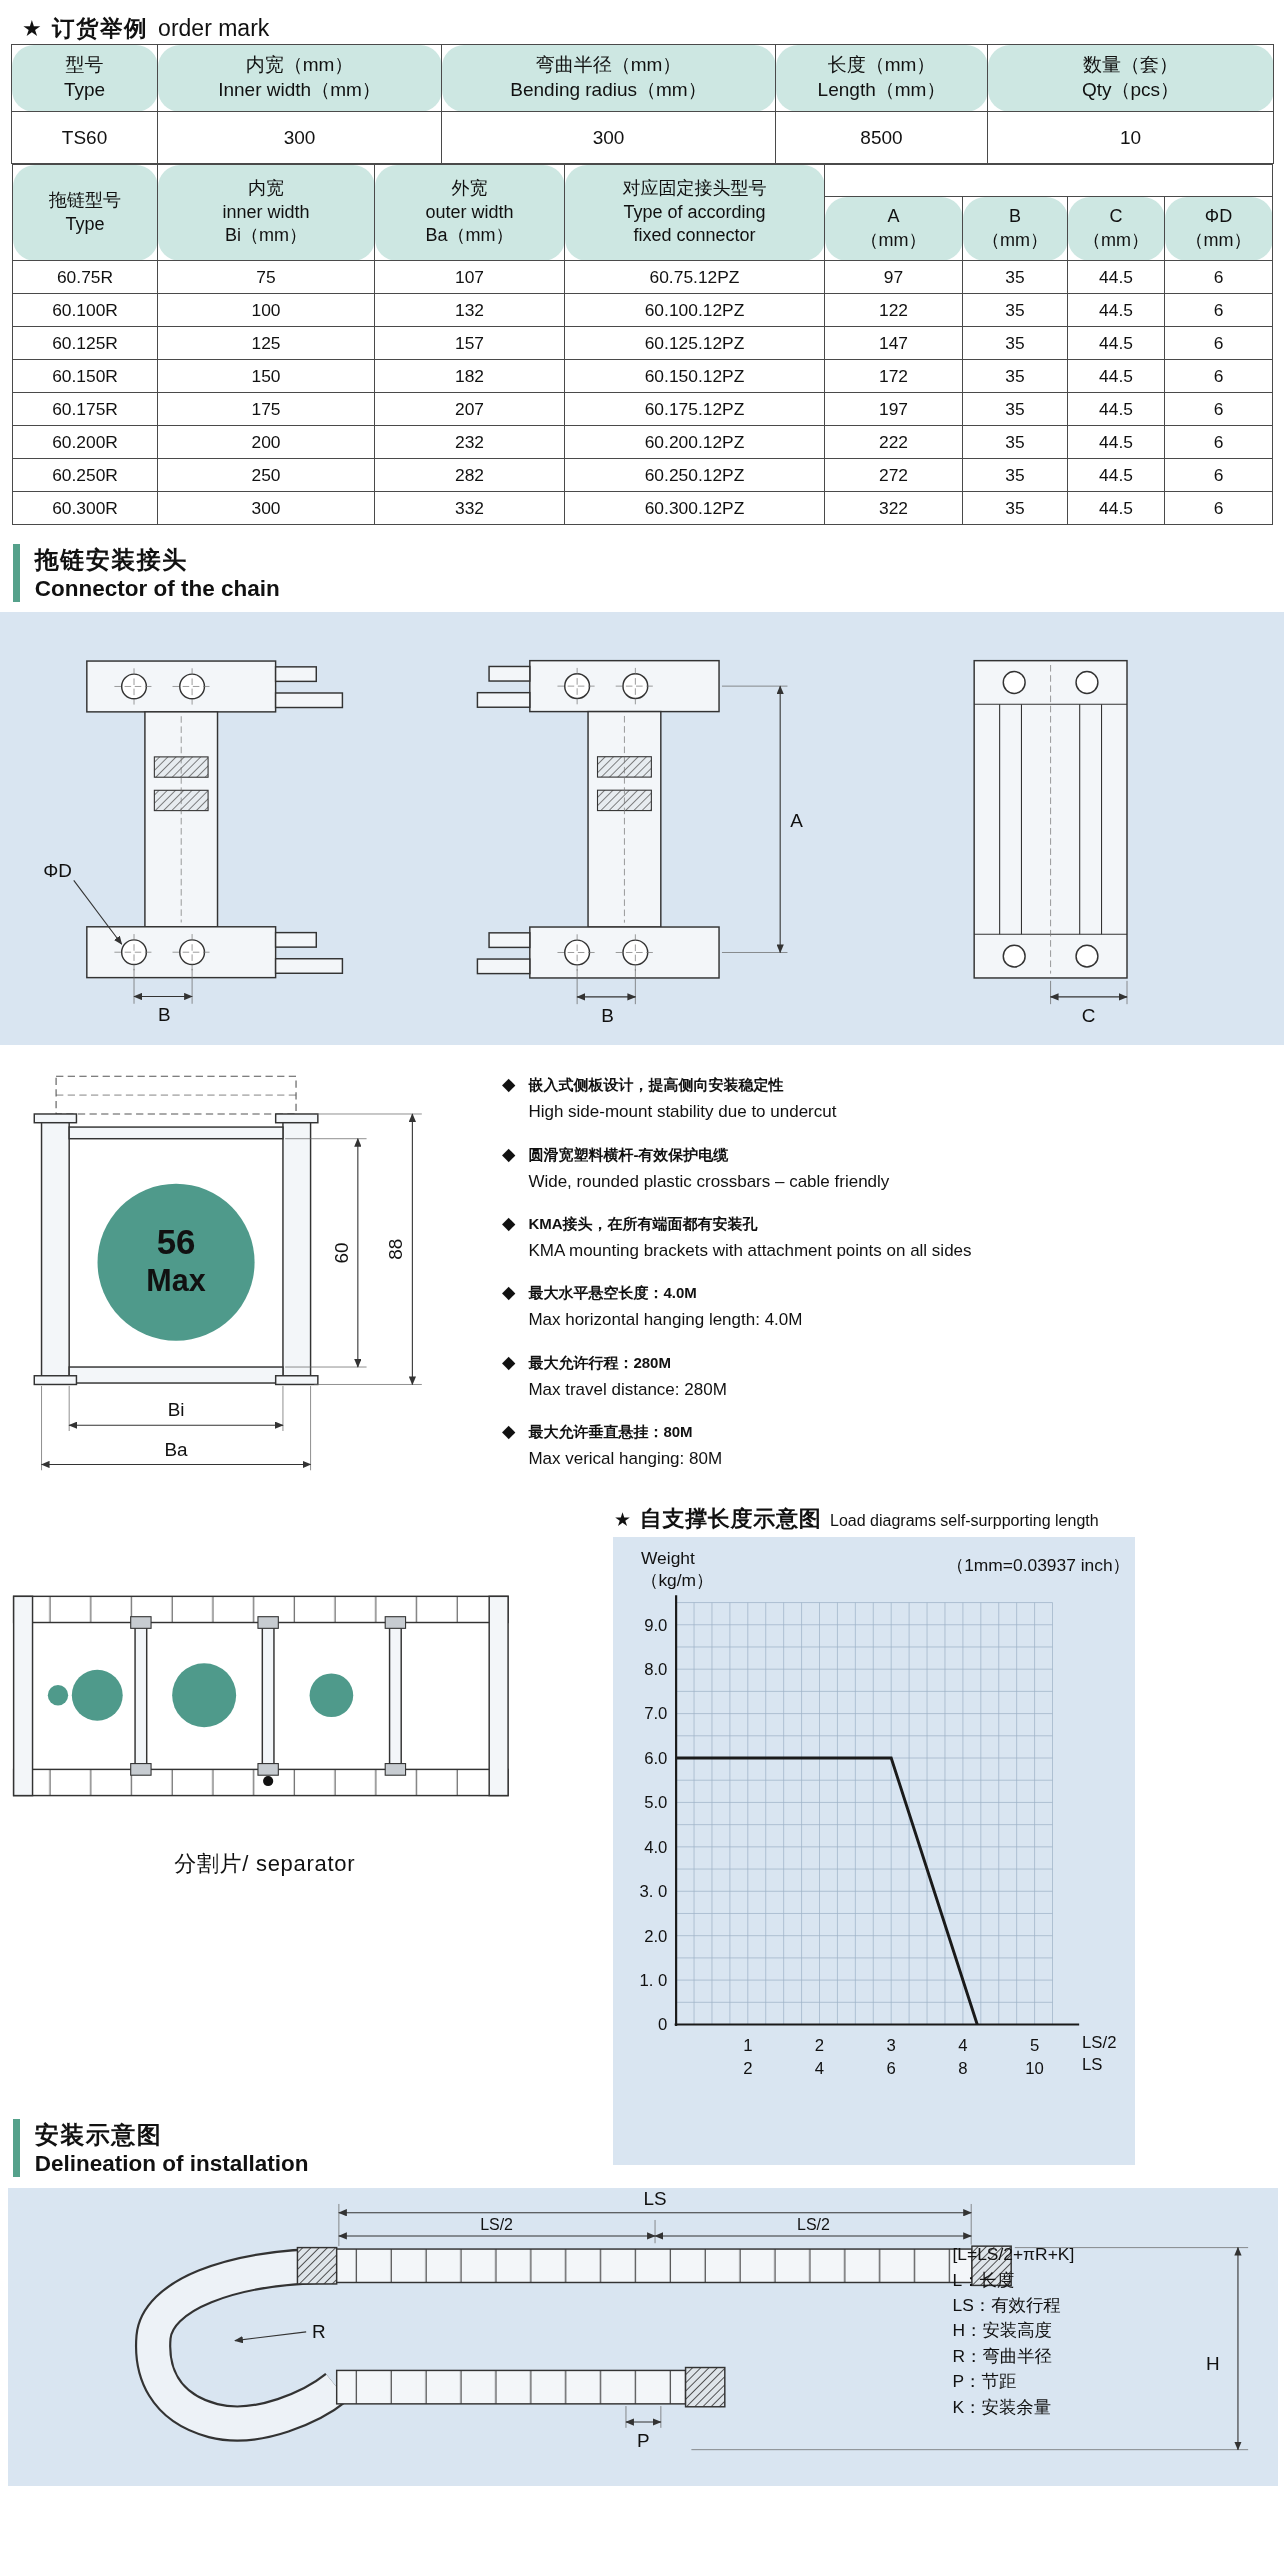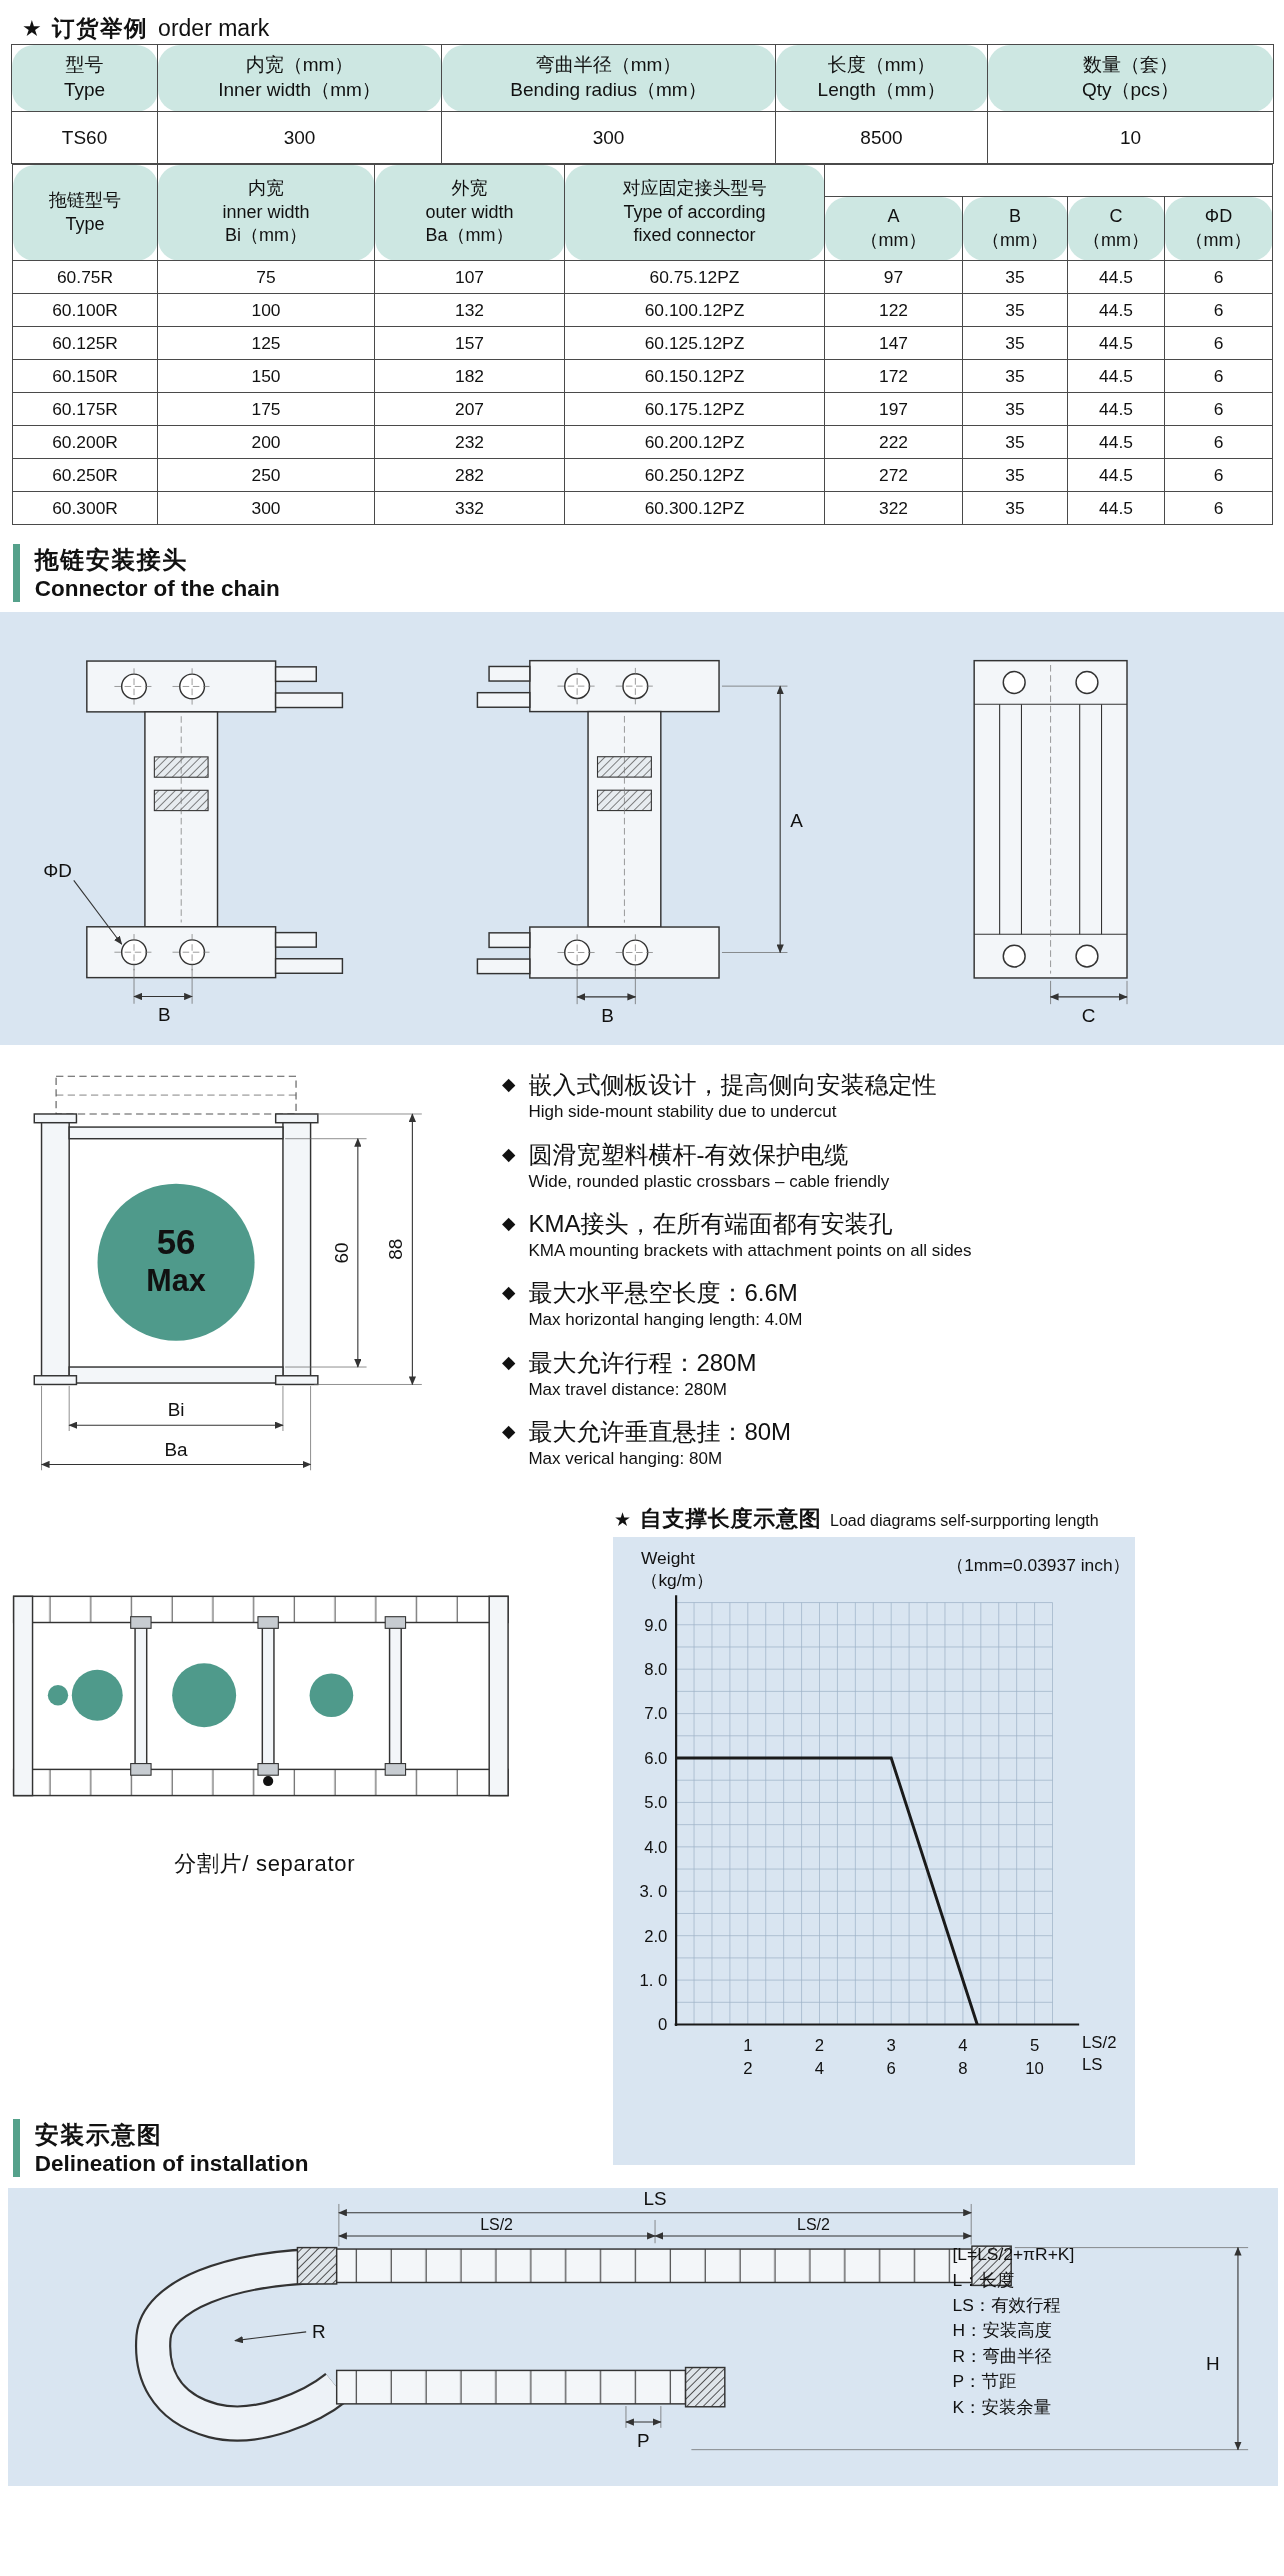--- a/index.html
+++ b/index.html
@@ -36,21 +36,21 @@
   .panel { background:var(--panel-blue,#d9e5f1); }
   .connector-panel { position:relative; width:1285px; height:433px; margin-top:10.2px; }
   .connector-panel svg { position:absolute; top:20.4px; }
   .svg-d1 { left:36px; }  .svg-d2 { left:473px; }  .svg-d3 { left:945px; }
   
   .cross-sec { position:relative; height:430px; margin-top:20.4px; }
   .cross-sec .cs-svg { position:absolute; left:16px; top:0; }
   .features { position:absolute; left:502px; top:5.8px; width:763px; }
   .feat { display:flex; gap:13px; margin-bottom:15.3px; }
   .feat .dia { font-size:17.4px; line-height:27px; }
-  .feat .zh { font-size:24px; line-height:27px; }
+  .feat .zh { font-size:15px; line-height:27px;font-weight:bold; }
   .feat .en { font-size:17px; line-height:27px; }
   
   .load-sec { position:relative; height:601px; }
   .load-title { position:absolute; left:614px; top:8.7px; display:flex; align-items:baseline; gap:8.7px; }
   .load-title .star { font-size:19px; }
   .load-title .zh { font-size:22px; font-weight:bold; letter-spacing:0.7px; }
   .load-title .en { font-size:16px; }
   .chart-panel { position:absolute; left:613px; top:41px; width:522px; height:628px; }
   .weight-label { position:absolute; left:28px; top:10.2px; font-size:17.4px; line-height:22px; }
   .inch-note { position:absolute; right:5px; top:16px; font-size:17.4px; }
@@ -441,21 +441,21 @@
       <div class="feat">
           <span class="dia">◆</span>
           <span>
             <div class="zh">KMA接头，在所有端面都有安装孔</div>
             <div class="en">KMA mounting brackets with attachment points on all sides</div>
           </span>
         </div>
       <div class="feat">
           <span class="dia">◆</span>
           <span>
-            <div class="zh">最大水平悬空长度：6.6M</div>
+            <div class="zh">最大水平悬空长度：4.0M</div>
             <div class="en">Max horizontal hanging length: 4.0M</div>
           </span>
         </div>
       <div class="feat">
           <span class="dia">◆</span>
           <span>
             <div class="zh">最大允许行程：280M</div>
             <div class="en">Max travel distance: 280M</div>
           </span>
         </div>

